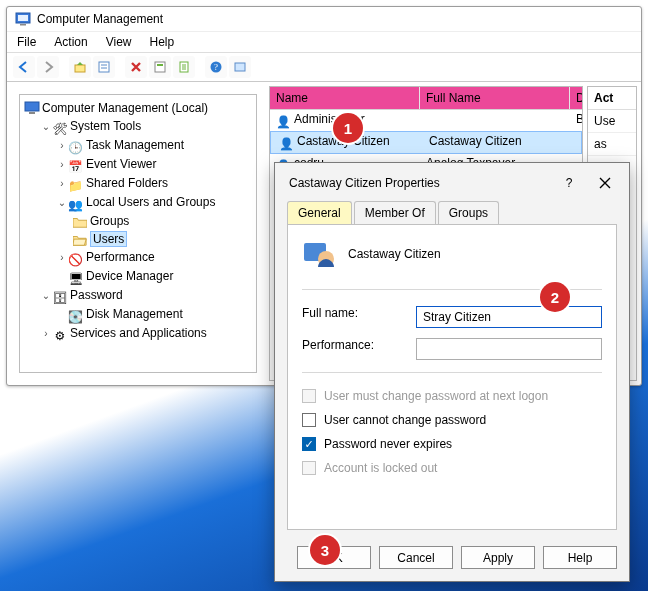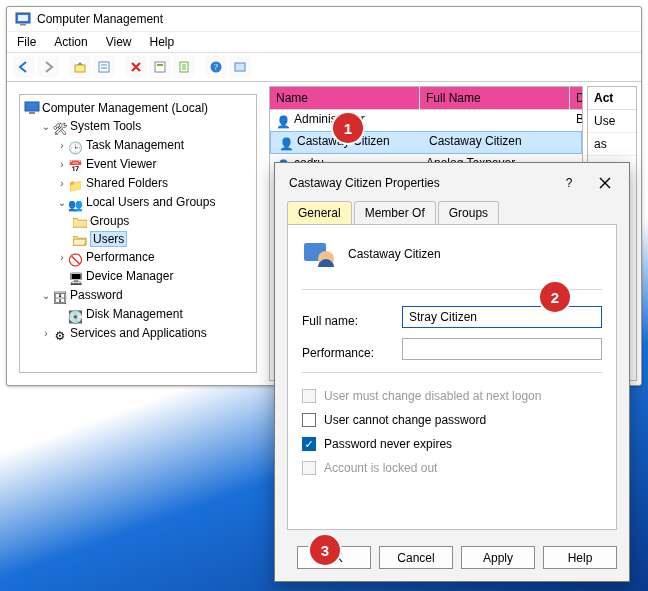--- a/index.html
+++ b/index.html
@@ -60,21 +60,21 @@
   .dtitle{display:flex;align-items:center;gap:8px;padding:10px 10px 8px 14px;font-size:12px}
   .dtitle .sp{flex:1}
   .dtitle .ctl{width:28px;height:20px;display:flex;align-items:center;justify-content:center}
   .tabs{display:flex;gap:2px;padding:0 12px}
   .tab{padding:4px 10px;border:1px solid #c0c0c0;border-bottom:none;background:#fef9c3;border-radius:3px 3px 0 0;font-size:12px}
   .tab.inact{background:#f3f3f3}
   .tabbody{flex:1;margin:0 12px 8px 12px;border:1px solid #c0c0c0;background:#fff;padding:12px 14px;display:flex;flex-direction:column;gap:10px}
   .useric{display:flex;align-items:center;gap:12px;margin-bottom:6px}
   .usericon-svg{width:34px;height:34px}
   .hr{border-top:1px solid #d8d8d8;margin:2px 0 6px 0}
-  .frow{display:flex;align-items:flex-end;gap:10px}
+  .frow{display:flex;align-items:flex-start;gap:24px}
   .frow label{width:90px}
   .finput{flex:1;height:22px;border:1px solid #0a58ca;background:#fff;padding:0 6px;font:inherit}
   .finput.plain{border:1px solid #adadad}
   .chk{display:flex;align-items:center;gap:8px;font-size:12px;color:#000}
   .chk.disabled{color:#9a9a9a}
   .cbox{width:14px;height:14px;border:1px solid #6e6e6e;background:#fff;display:inline-flex;align-items:center;justify-content:center}
   .cbox.ck{background:#0063b1;border-color:#0063b1;color:#fff;font-size:11px}
   .cbox.dis{border-color:#c3c3c3;background:#f6f6f6}
   .dbtns{display:flex;gap:8px;justify-content:flex-end;padding:8px 12px 12px 12px}
   .wbtn{width:74px;height:23px;border:1px solid #8c8c8c;background:#fdfdfd;font:inherit}
@@ -276,21 +276,21 @@
       <input class="finput" value="Stray Citizen" style="">
     </div>
     <div class="frow">
       <label>Performance:</label>
       <input class="finput plain" value="" style="">
     </div>
     <div class="hr"></div>
 
     <div class="chk disabled">
       <span class="cbox dis"></span>
-      <span>User must change disabled at next logon</span>
+      <span>User must change password at next logon</span>
     </div>
     <div class="chk">
       <span class="cbox"></span>
       <span>User cannot change password</span>
     </div>
     <div class="chk">
       <span class="cbox ck">✓</span>
       <span>Password never expires</span>
     </div>
     <div class="chk disabled">

